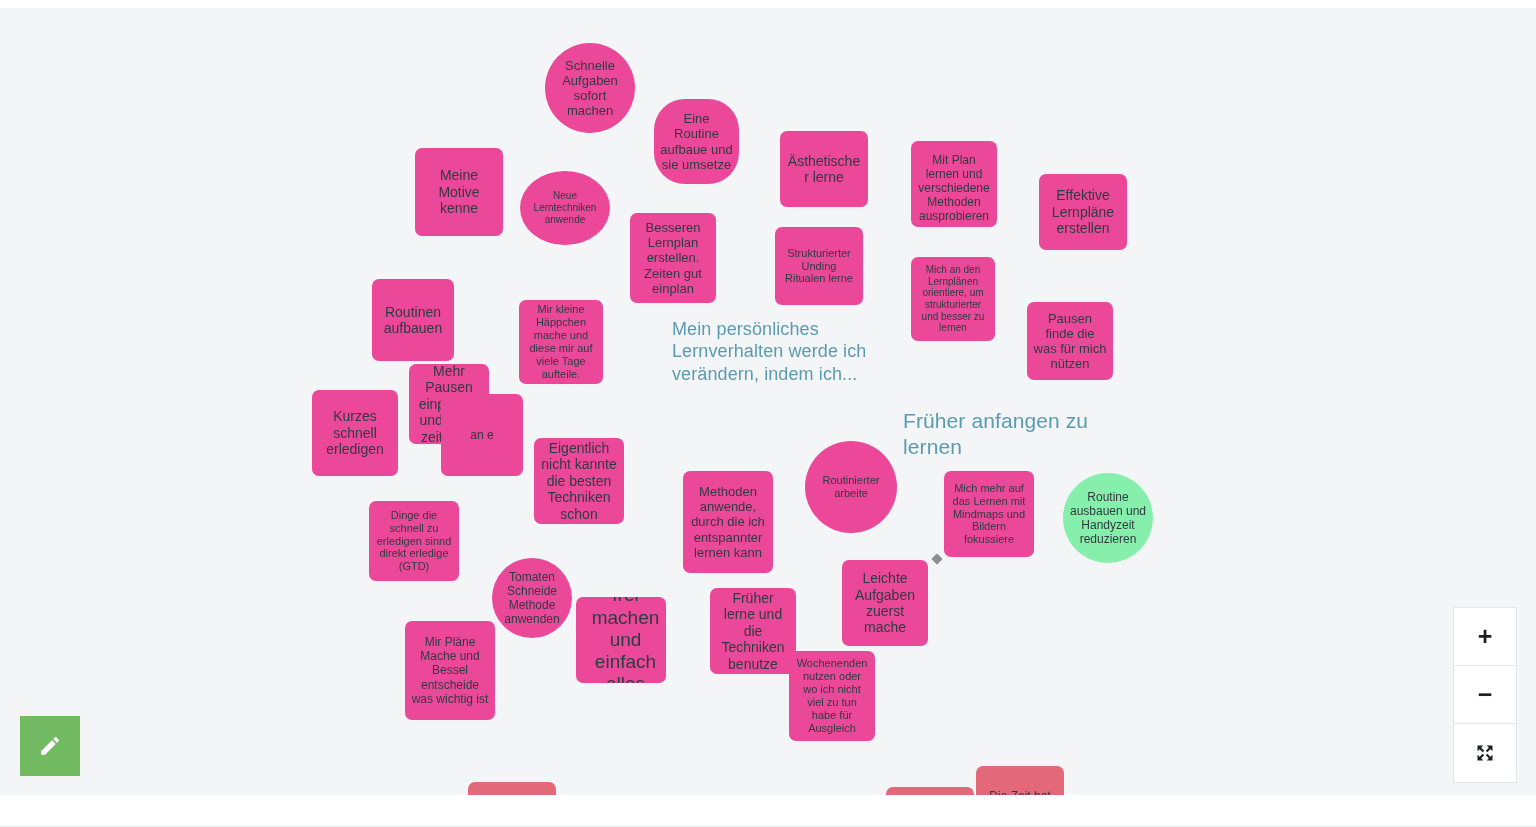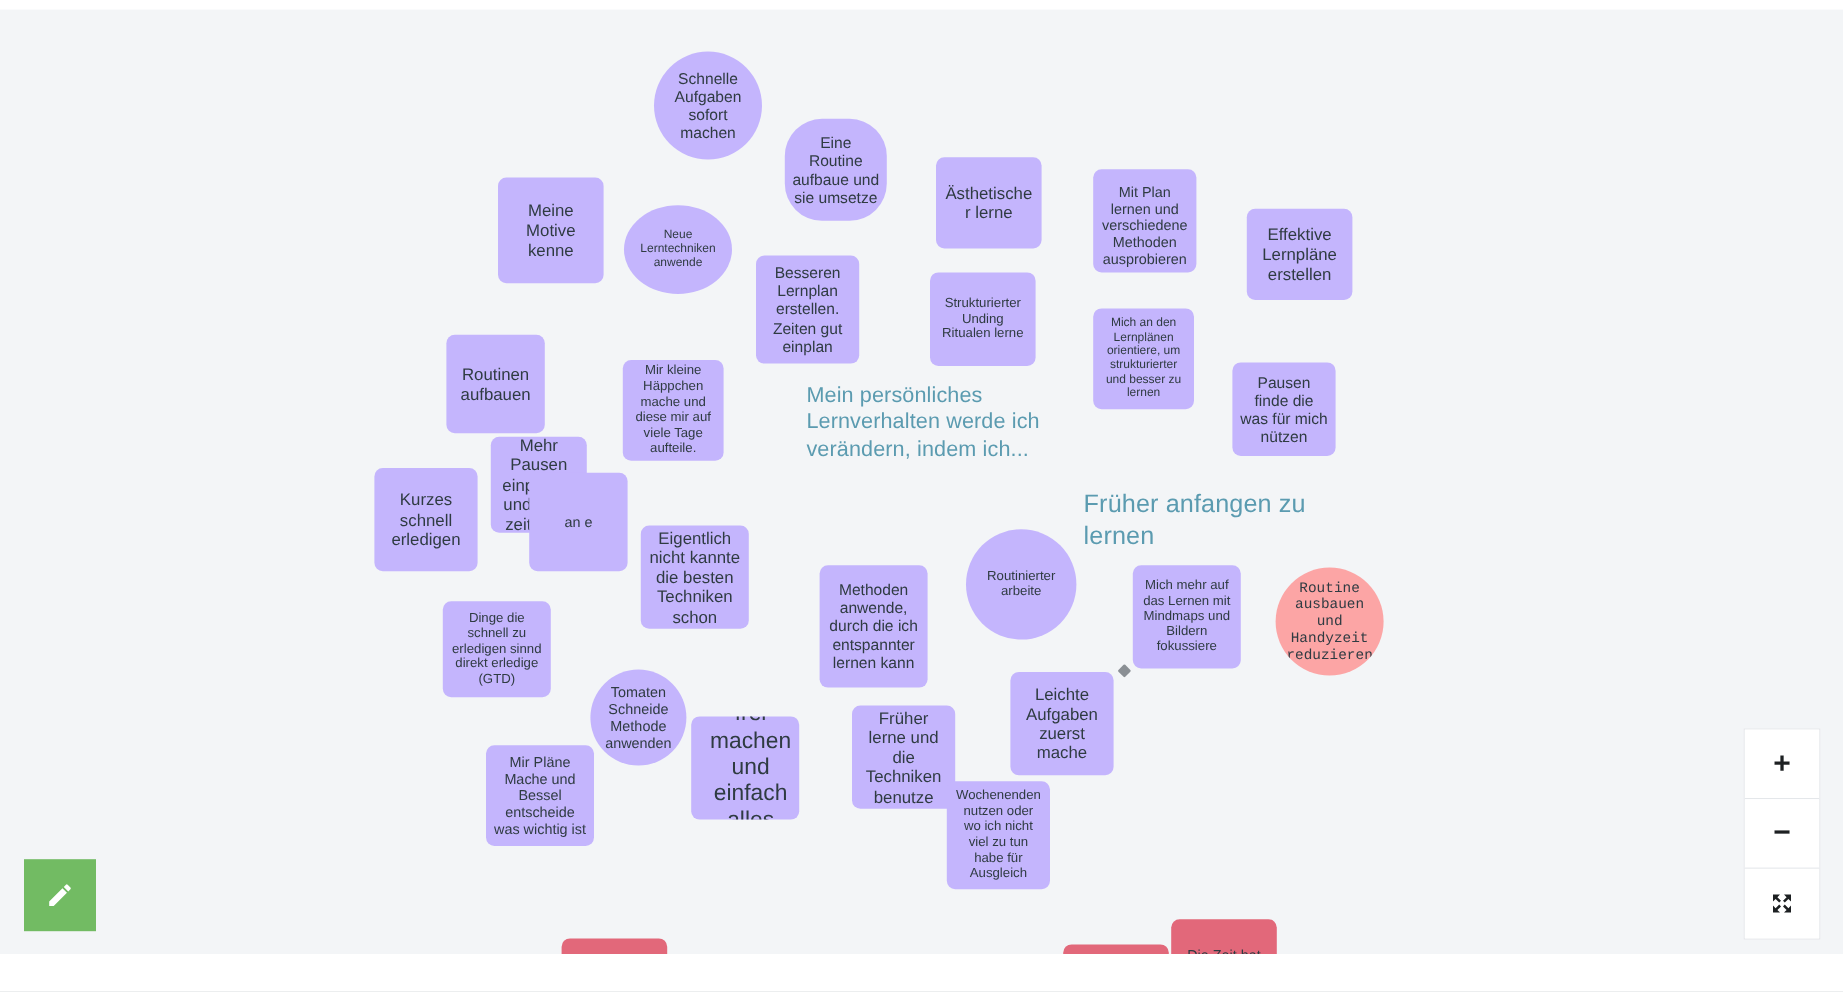--- a/index.html
+++ b/index.html
@@ -50,22 +50,22 @@
     justify-content: center;
     text-align: center;
     color: #2f3b42;
     line-height: 1.17;
     padding: 4px 6px;
     border-radius: 7px;
     overflow: hidden;
     word-wrap: break-word;
     hyphens: none;
   }
-  .note.teal   { background: #c4b5fd; }
-  .note.orange { background: #fca5a5; font-family: Liberation Mono, monospace; }
+  .note.teal   { background: #ec4899; }
+  .note.orange { background: #86efac; }
   .note.pink   { background: #e2687a; }
 
   .note.circle { border-radius: 50%; }
 
   .note .txt { display: block; width: 100%; }
 
   
   .freetext {
     position: absolute;
     color: #5b9bb0;
@@ -215,21 +215,21 @@
       </div>
       <div class="note teal" style="left: 576px; top: 589px; width: 90px; height: 86px; font-size: 19px; padding-left: 15px;">
         <span class="txt">öfter Kopf frei machen und einfach alles aufschreiben</span>
       </div>
       <div class="note teal" style="left: 710px; top: 580px; width: 86px; height: 86px; font-size: 14px;">
         <span class="txt">Früher lerne und die Techniken benutze</span>
       </div>
       <div class="note teal" style="left: 789px; top: 643px; width: 86px; height: 90px; font-size: 11px;">
         <span class="txt">Wochenenden nutzen oder wo ich nicht viel zu tun habe für Ausgleich</span>
       </div>
-      <div class="note teal" style="left: 405px; top: 613px; width: 90px; height: 84px; font-size: 12px;">
+      <div class="note teal" style="left: 405px; top: 613px; width: 90px; height: 99px; font-size: 12px;">
         <span class="txt">Mir Pläne Mache und Bessel entscheide was wichtig ist</span>
       </div>
       <div class="note pink" style="left: 468px; top: 774px; width: 88px; height: 46px; font-size: 12px;">
         <span class="txt"></span>
       </div>
       <div class="note pink" style="left: 886px; top: 779px; width: 88px; height: 42px; font-size: 12px;">
         <span class="txt"></span>
       </div>
       <div class="note pink" style="left: 976px; top: 758px; width: 88px; height: 60px; font-size: 12px;">
         <span class="txt">Die Zeit hat</span>

